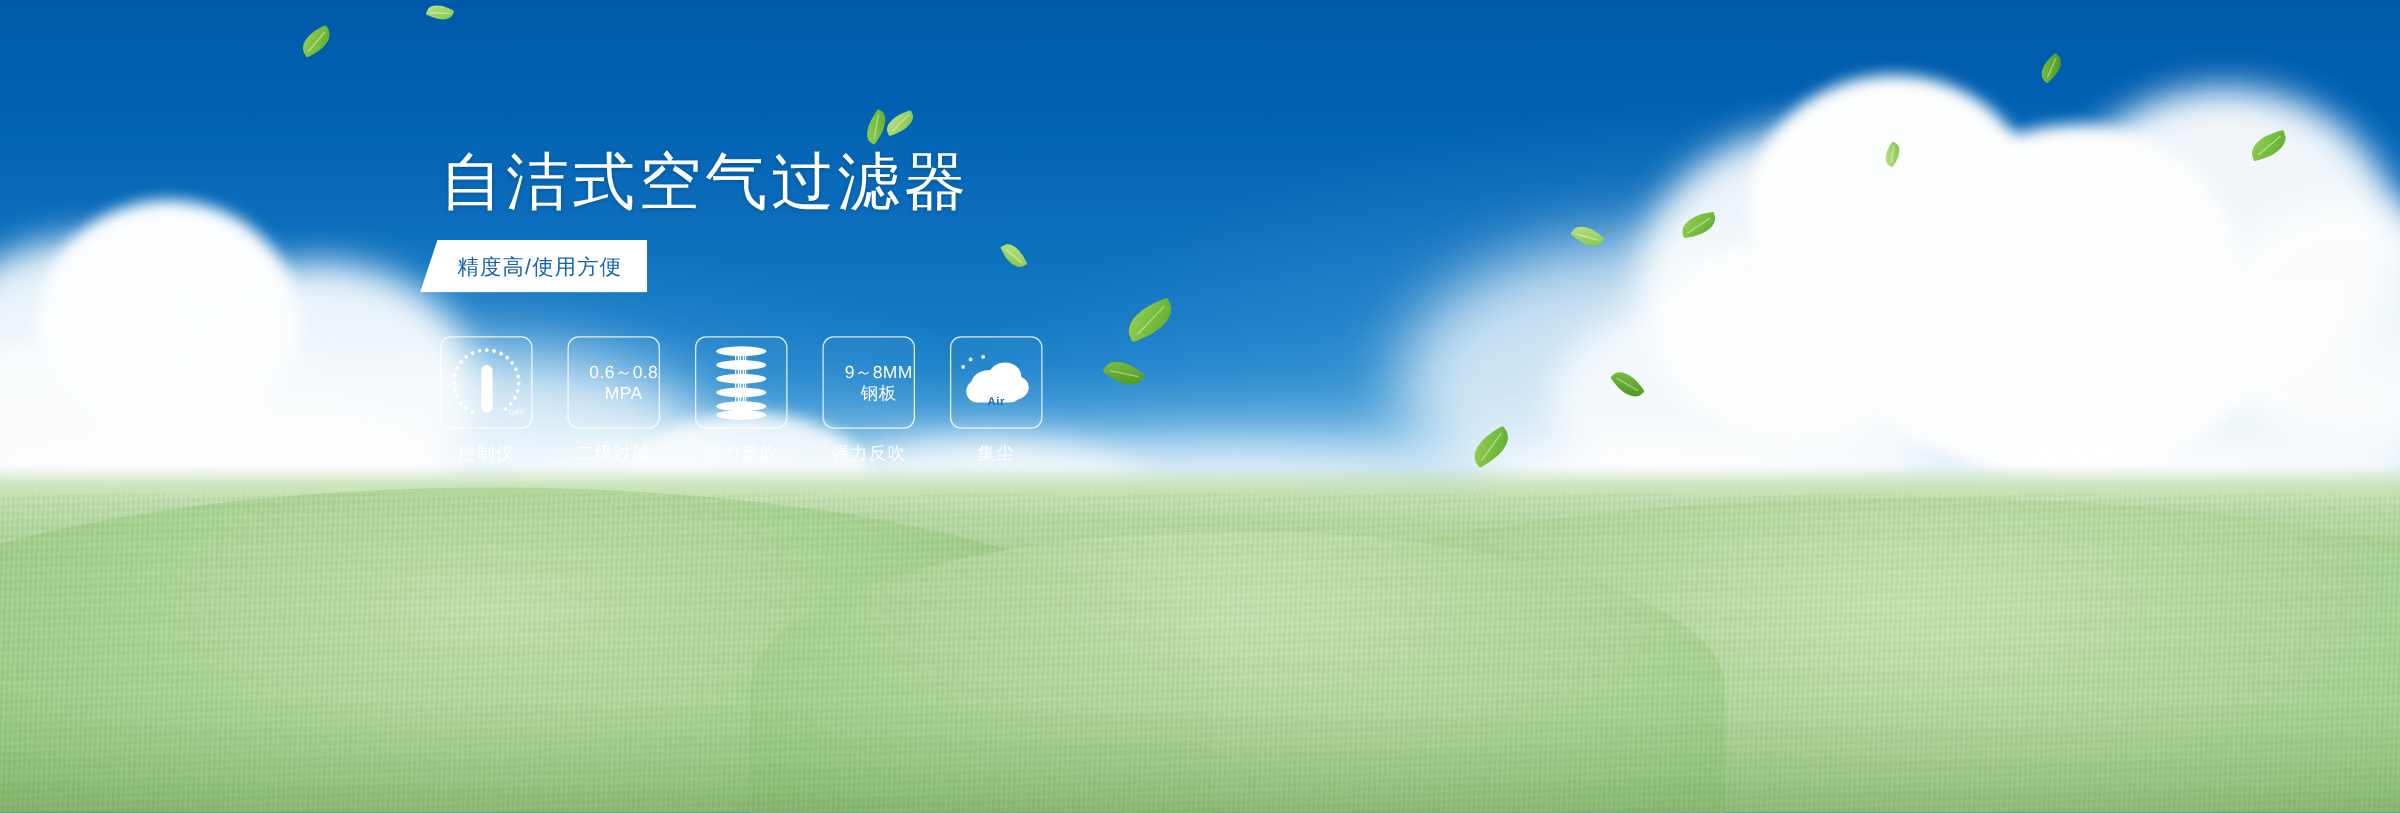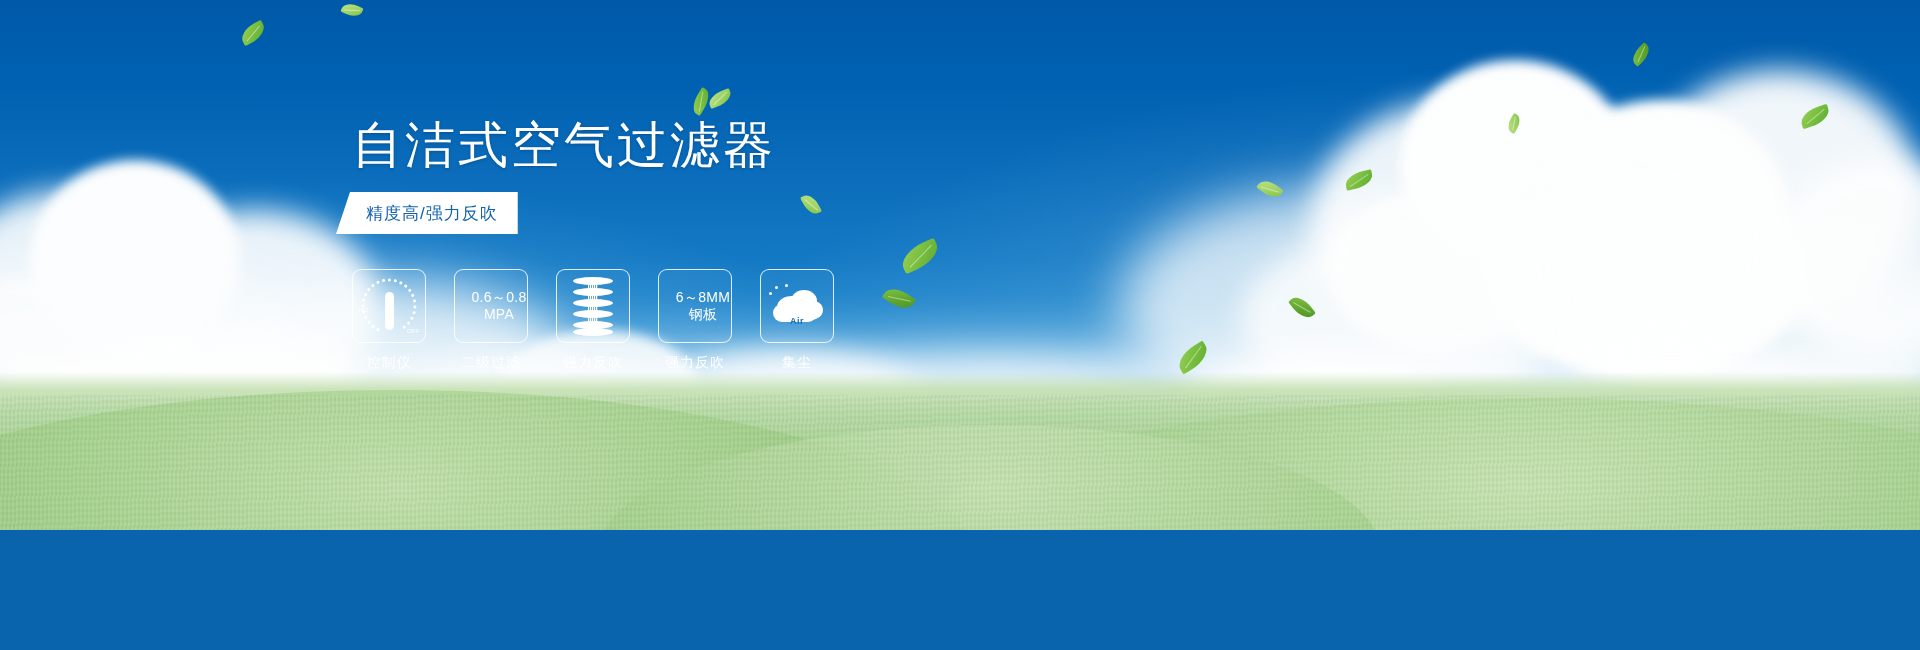--- a/index.html
+++ b/index.html
@@ -4,21 +4,21 @@
 <style>
   * { margin:0; padding:0; box-sizing:border-box; }
   html,body { width:1920px; height:650px; overflow:hidden; }
   body {
     font-family:"Liberation Sans","DejaVu Sans",sans-serif;
     background:#0a63ad;
     position:relative;
   }
   #banner {
     position:absolute; inset:0;
-    width:1920px; height:530px;
+    width:1920px; height:650px;
     overflow:hidden;
   }
   
   .sky {
     position:absolute; left:0; top:0; width:1920px; height:470px;
     background:
       radial-gradient(ellipse 900px 420px at 300px 470px, rgba(120,190,235,0.55) 0%, rgba(120,190,235,0) 70%),
       radial-gradient(ellipse 1100px 500px at 1500px 430px, rgba(150,205,240,0.45) 0%, rgba(150,205,240,0) 72%),
       linear-gradient(180deg,#0059a8 0%, #0061b2 18%, #0a6cba 36%, #1479c4 55%, #2e92d3 74%, #69b4e2 90%, #a9d4ee 100%);
   }
@@ -282,21 +282,21 @@
     </div>
   <div class="leaf pale" style="left:708px;  top:92px;  width:24px; height:13px; transform:rotate(-22deg);">
       <span class="vein"></span>
     </div>
 
   <div class="content">
 
     <div class="title">自洁式空气过滤器</div>
 
     <div class="badges">
-      <div class="badge-white">精度高/强力反吹</div>
+      <div class="badge-white">精度高/使用方便</div>
     </div>
 
     <div class="features">
 
       <div class="feat">
         <div class="fbox">
           <div class="gauge">
             <div class="needle"></div>
             <div class="tick" style="transform:translate(-50%,-50%) rotate(205deg) translate(0,-26px);"></div>
             <div class="tick" style="transform:translate(-50%,-50%) rotate(218deg) translate(0,-26px);"></div>
@@ -350,21 +350,21 @@
             <div class="disc" style="top:44px;"></div>
             <div class="disc" style="top:51px;"></div>
           </div>
         </div>
         <div class="flabel">强力反吹</div>
       </div>
 
       <div class="feat">
         <div class="fbox">
           <div class="ftxt">
-            <div>6～8MM</div>
+            <div>9～8MM</div>
             <div>钢板</div>
           </div>
         </div>
         <div class="flabel">强力反吹</div>
       </div>
 
       <div class="feat">
         <div class="fbox">
           <div class="dust">
             <div class="puff" style="left:8px;  top:12px; width:30px; height:22px;"></div>

